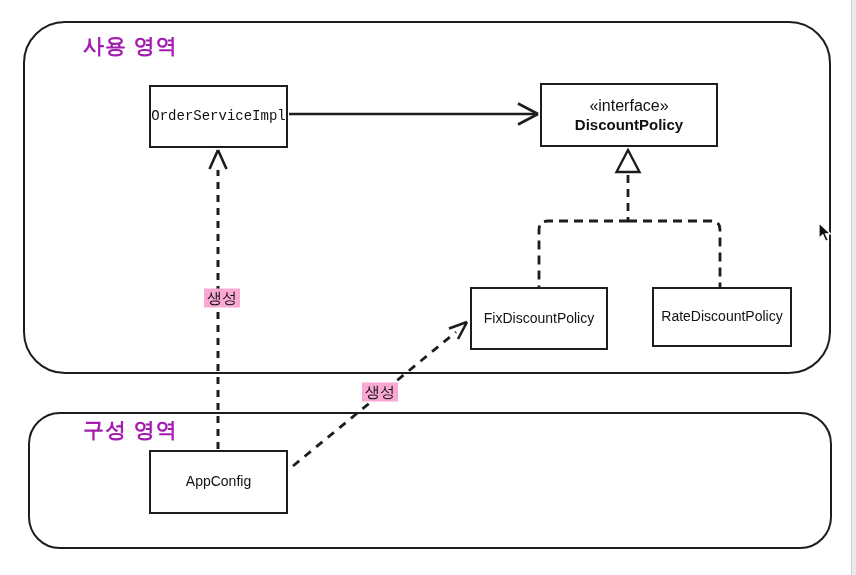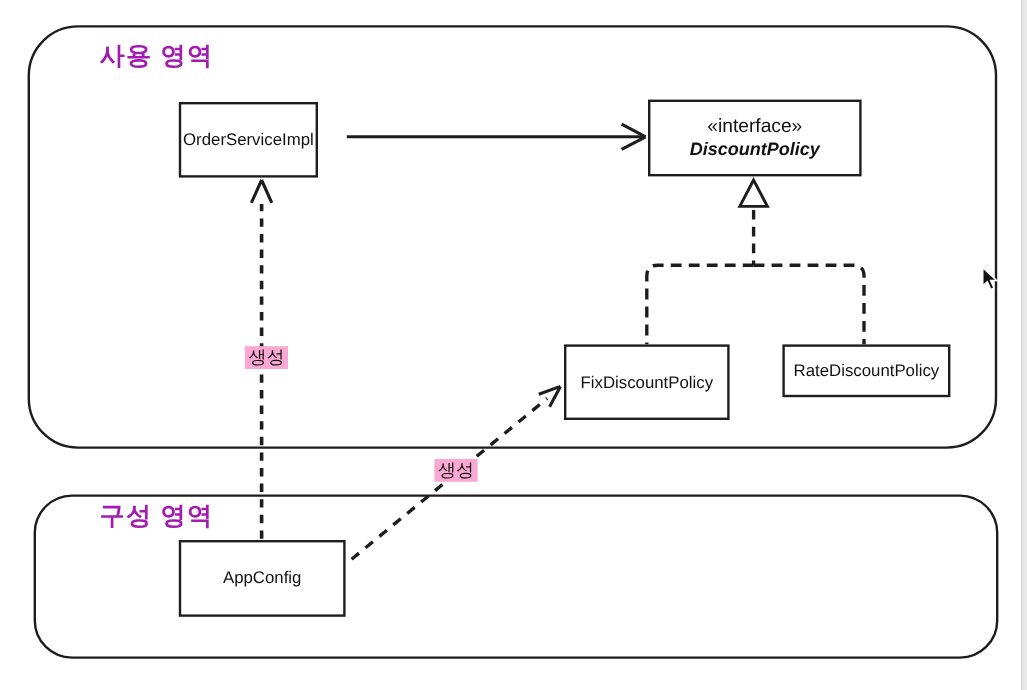--- a/index.html
+++ b/index.html
@@ -36,27 +36,27 @@
     box-sizing: border-box;
     display: flex;
     flex-direction: column;
     align-items: center;
     justify-content: center;
     text-align: center;
     font-size: 14px;
     line-height: 1.25;
     z-index: 3;
   }
-  .uml-box.order    { left: 149px; top: 85px;  width: 116px; height: 63px; }
+  .uml-box.order    { left: 149px; top: 85px;  width: 139px; height: 63px; font-family: Liberation Mono, monospace; }
   .uml-box.discount { left: 540px; top: 83px;  width: 178px; height: 64px; }
   .uml-box.fix      { left: 470px; top: 287px; width: 138px; height: 63px; }
-  .uml-box.rate     { left: 652px; top: 287px; width: 140px; height: 44px; }
+  .uml-box.rate     { left: 652px; top: 287px; width: 140px; height: 60px; }
   .uml-box.appconfig{ left: 149px; top: 450px; width: 139px; height: 64px; }
   .stereotype { font-size: 16px; font-weight: normal; }
-  .class-name-bold { font-size: 15px; font-weight: bold; font-style: italic; }
+  .class-name-bold { font-size: 15px; font-weight: bold; }
   .edges-layer {
     position: absolute; left: 0; top: 0;
     width: 856px; height: 575px;
     z-index: 2;
     pointer-events: none;
   }
   .edge-label {
     position: absolute;
     background: #f9a8d4;
     font-size: 15px;

